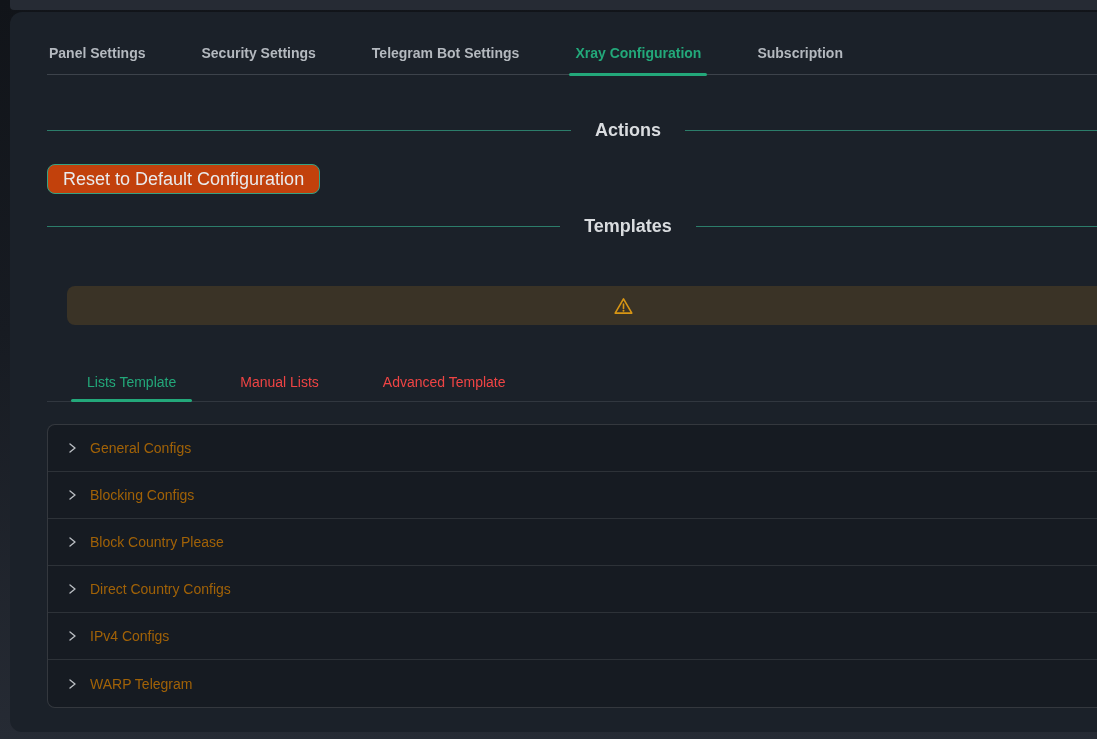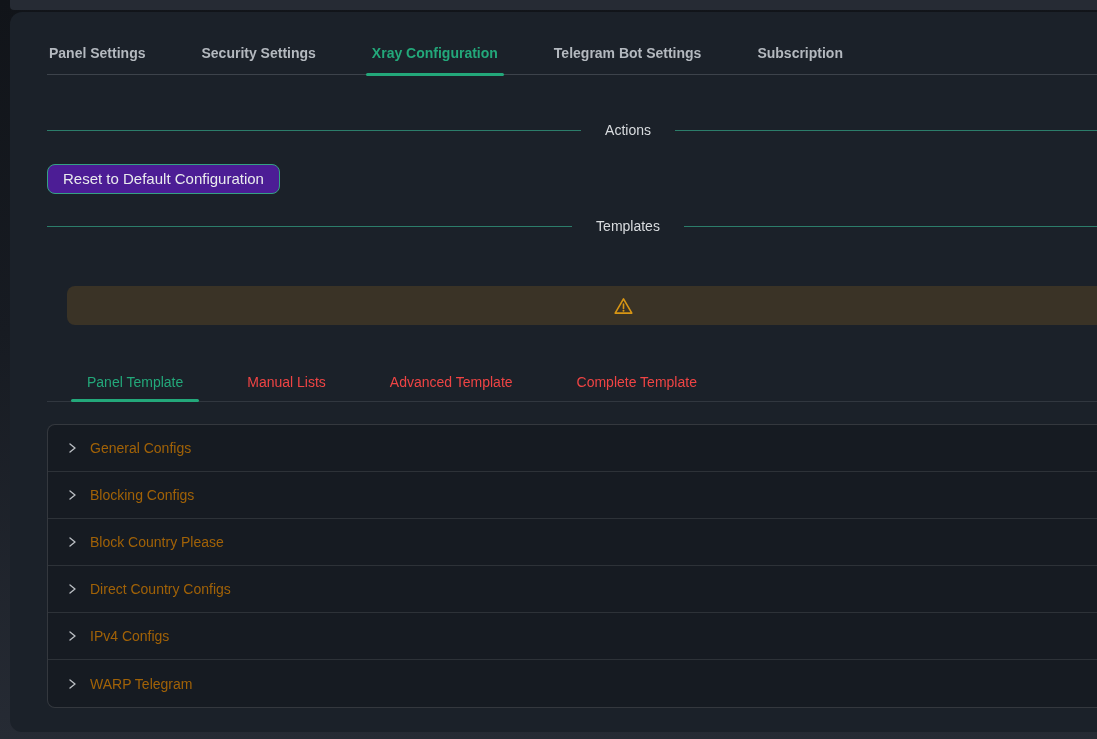--- a/index.html
+++ b/index.html
@@ -34,31 +34,31 @@
   .top-tab.active { color: #23a87a; font-weight: 700; }
   .top-tab.active::after {
     content: ""; position: absolute; left: -4px; right: -4px; bottom: -2px;
     height: 3px; background: #23a87a; border-radius: 2px;
   }
 
   
   .divider { display: flex; align-items: center; height: 20px; }
   .divider .line { flex: 1; height: 1px; background: #2c7d6a; }
   .divider .title {
-    margin: 0 24px; font-size: 14px; font-weight: 400; color: #d9dcdf; white-space: nowrap;
+    margin: 0 24px; font-size: 18px; font-weight: 700; color: #d9dcdf; white-space: nowrap;
   }
   .divider-actions { margin-top: 45px; }
   .divider-templates { margin-top: 22px; }
 
   
   .btn-row { margin-top: 24px; }
   .reset-btn {
     display: inline-block; height: 30px; line-height: 28px; padding: 0 15px;
-    font-family: "Liberation Sans", sans-serif; font-size: 15px; color: #e9ebed;
-    background: #4c1d95; border: 1px solid #35a183; border-radius: 8px; cursor: pointer;
+    font-family: "Liberation Sans", sans-serif; font-size: 18px; color: #e9ebed;
+    background: #c2410c; border: 1px solid #35a183; border-radius: 8px; cursor: pointer;
   }
 
   
   .warning-banner {
     margin: 50px 20px 0 20px; height: 39px; border-radius: 8px;
     background: #3a3326; display: flex; align-items: center; justify-content: center;
   }
   .warning-banner .warn-icon { display: inline-flex; margin-right: 9px; }
   .warning-banner .warn-text { font-size: 14.5px; color: #d6952f; }
 
@@ -93,22 +93,22 @@
 </head>
 <body>
 
 <div class="top-strip"></div>
 
 <div class="card">
 
   <div class="top-tabs">
     <div class="top-tab">Panel Settings</div>
     <div class="top-tab">Security Settings</div>
+    <div class="top-tab">Telegram Bot Settings</div>
     <div class="top-tab active">Xray Configuration</div>
-    <div class="top-tab">Telegram Bot Settings</div>
     <div class="top-tab">Subscription</div>
   </div>
 
   <div class="divider divider-actions">
     <span class="line"></span>
     <span class="title">Actions</span>
     <span class="line"></span>
   </div>
 
   <div class="btn-row">
@@ -125,24 +125,23 @@
     <span class="warn-icon">
       <svg width="19" height="18" viewBox="0 0 24 22" fill="none">
         <path d="M12 2 L22.5 20 H1.5 Z" stroke="#d89614" stroke-width="2" stroke-linejoin="round"></path>
         <line x1="12" y1="8.5" x2="12" y2="14" stroke="#d89614" stroke-width="2" stroke-linecap="round"></line>
         <circle cx="12" cy="17" r="1.3" fill="#d89614"></circle>
       </svg>
     </span>
   </div>
 
   <div class="tpl-tabs">
-    <div class="tpl-tab active">Panel Template</div>
+    <div class="tpl-tab active">Lists Template</div>
     <div class="tpl-tab">Manual Lists</div>
     <div class="tpl-tab">Advanced Template</div>
-    <div class="tpl-tab">Complete Template</div>
   </div>
 
   <div class="collapse">
 
     <div class="collapse-header">
       <span class="chev">
         <svg width="12" height="12" viewBox="0 0 12 12">
             <path d="M4 2 L9 6 L4 10" stroke="#b9bdc2" stroke-width="1.4" fill="none" stroke-linecap="round" stroke-linejoin="round"></path>
           </svg>
       </span>

